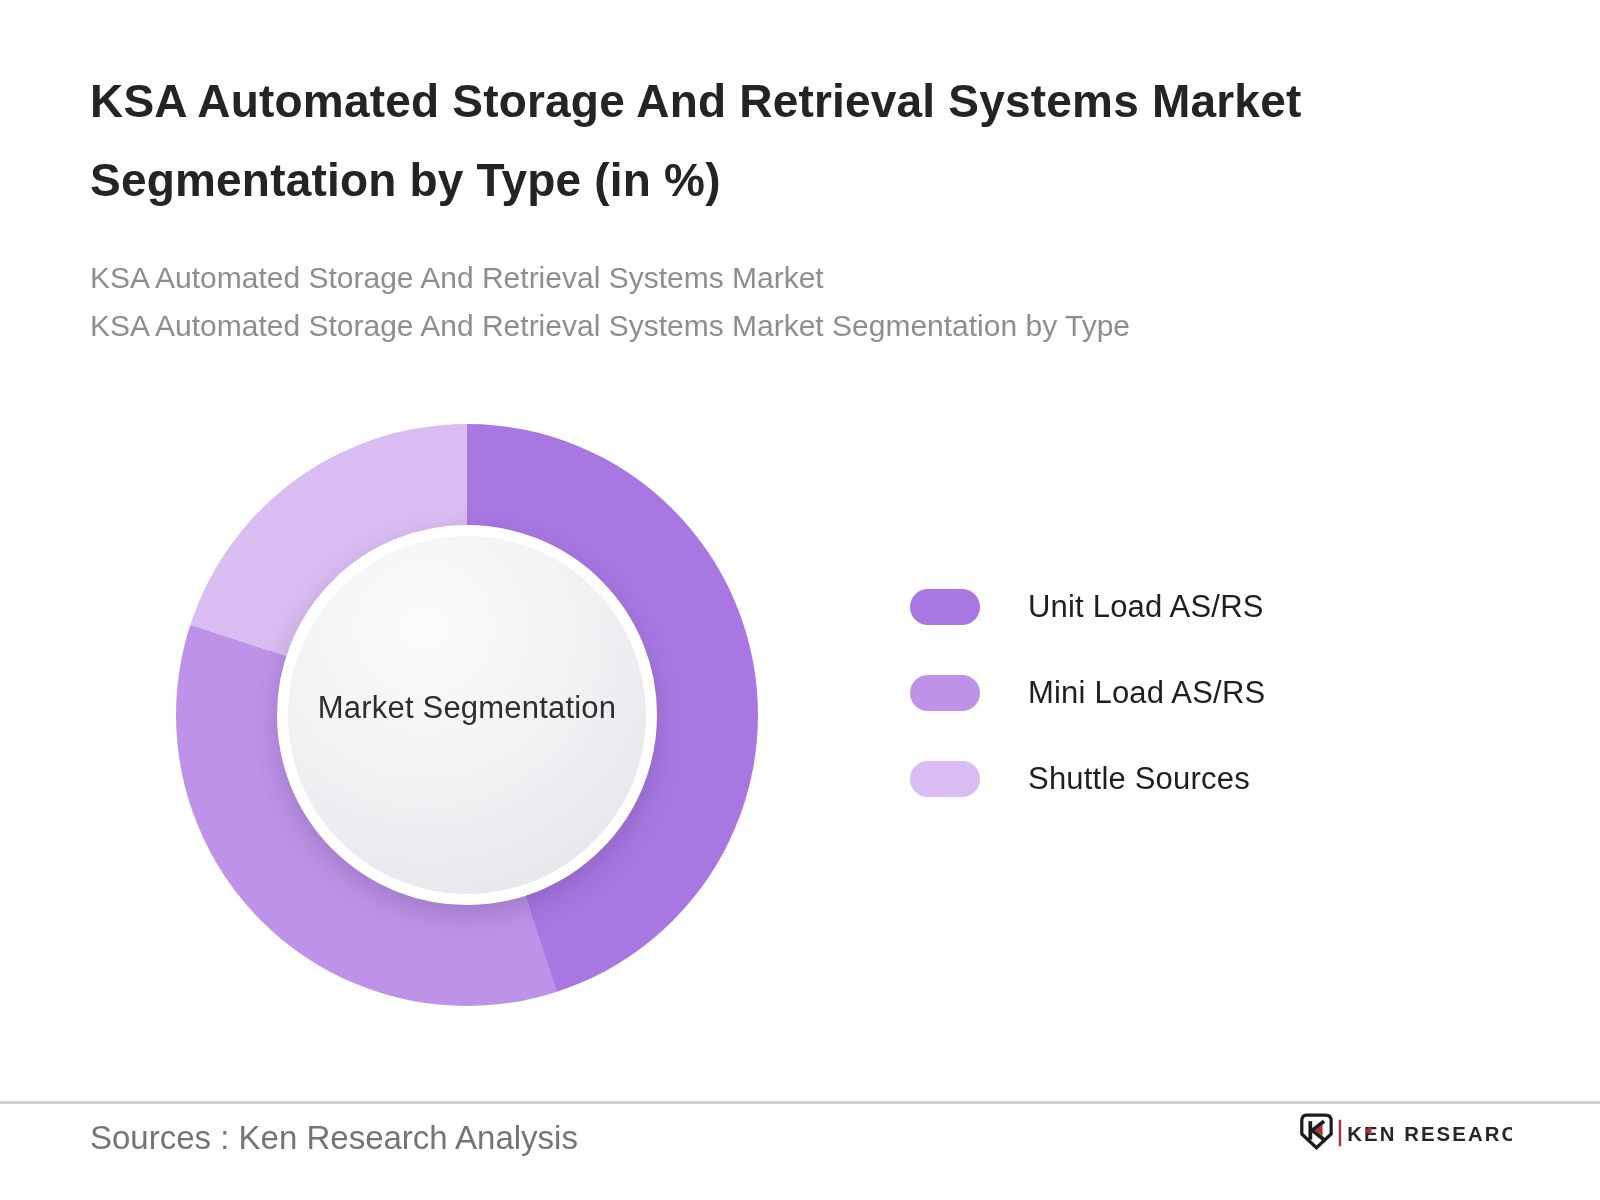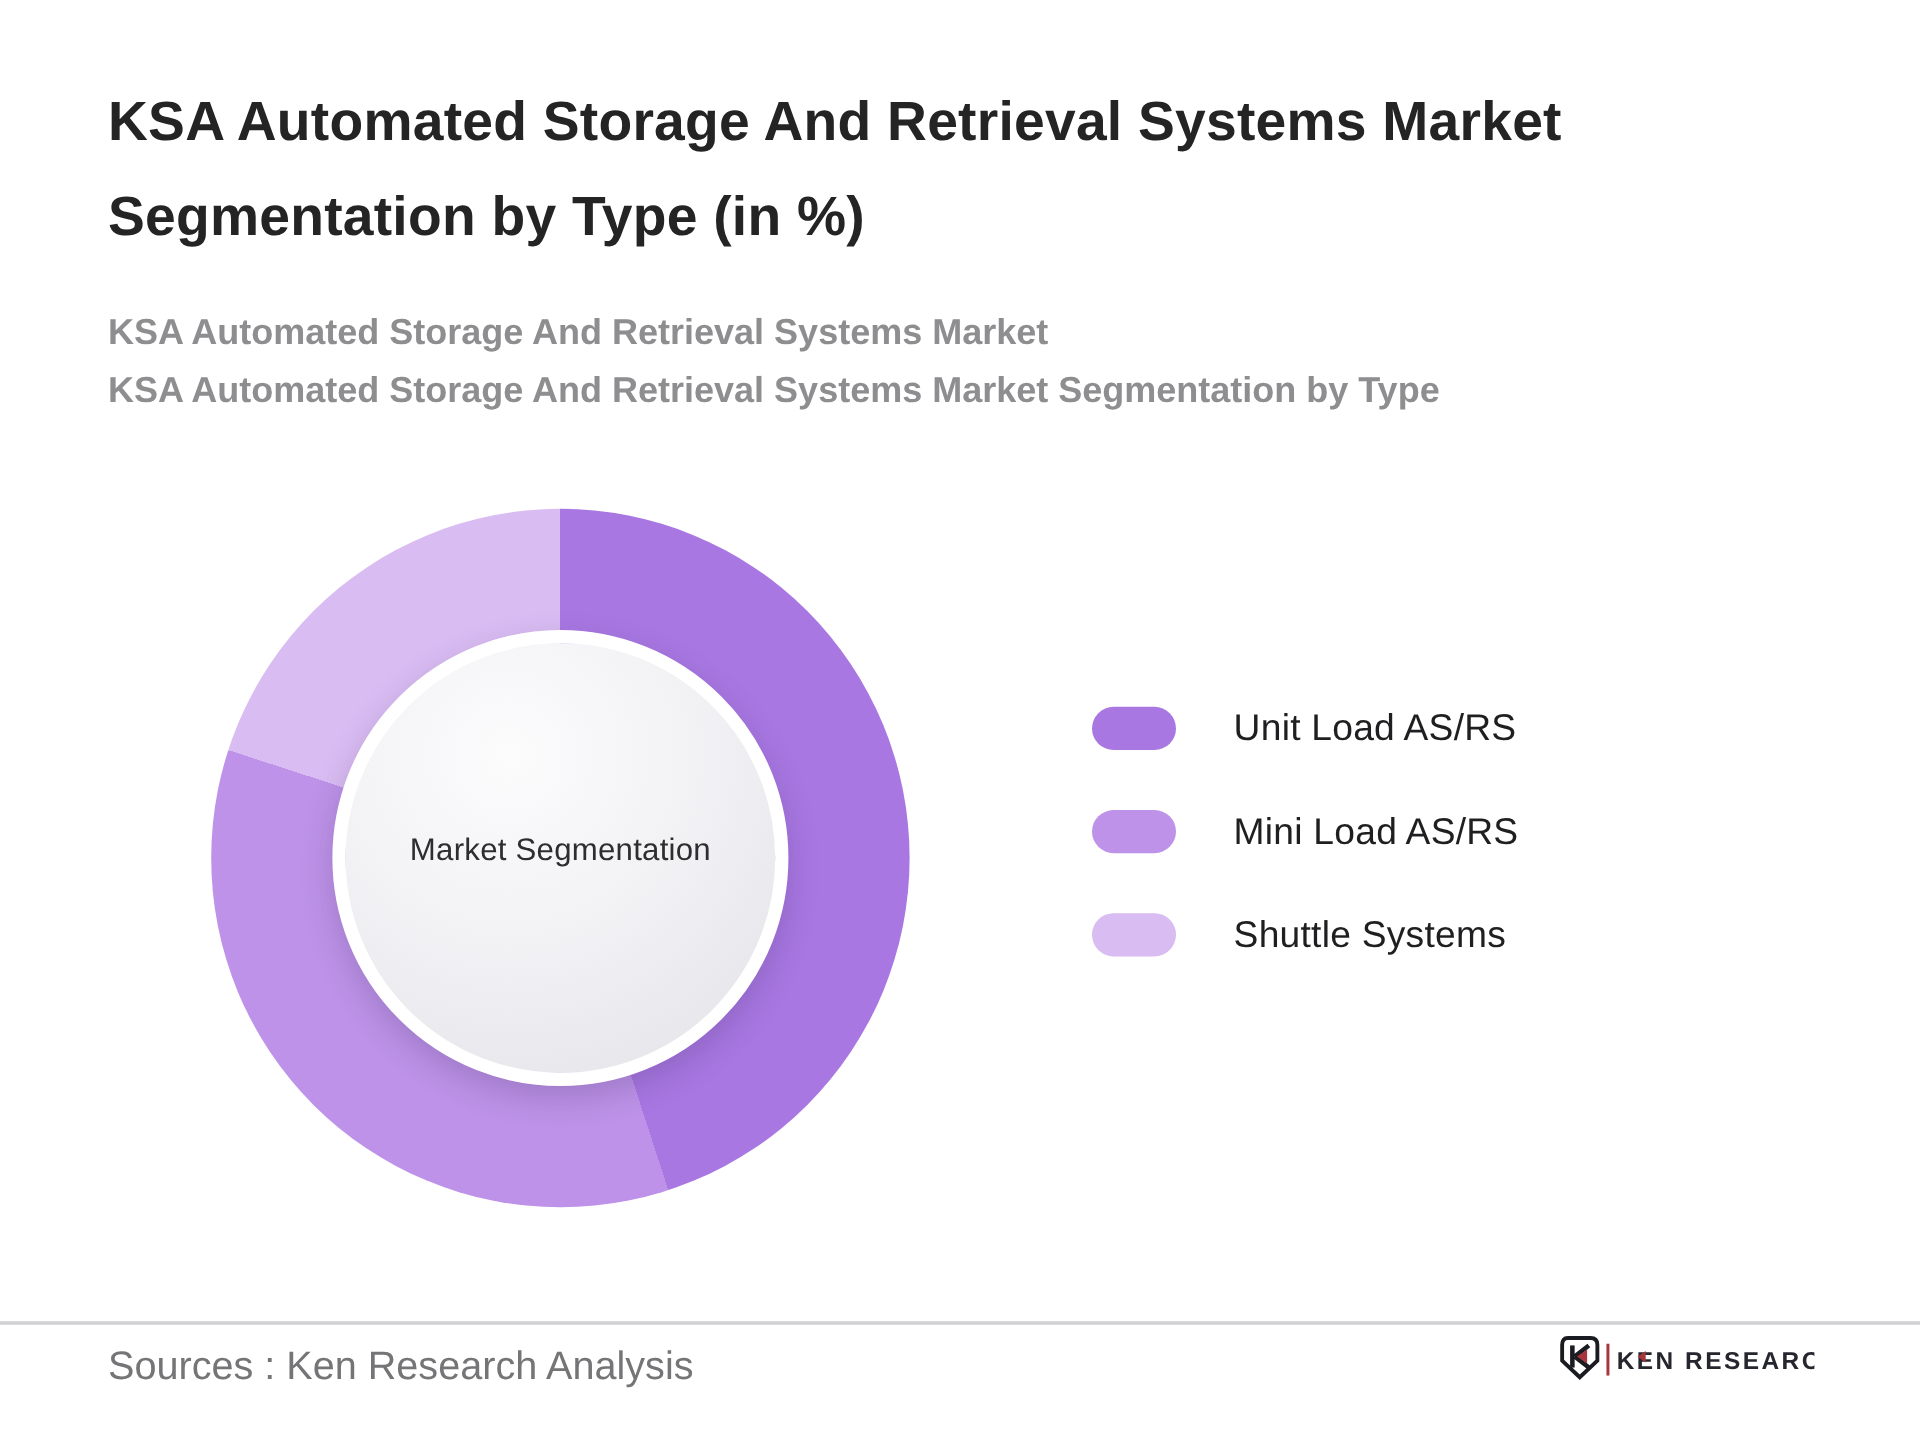--- a/index.html
+++ b/index.html
@@ -19,21 +19,21 @@
     line-height: 79px;
     color: #242424;
     letter-spacing: 0.2px;
   }
   .subtitle {
     position: absolute;
     left: 90px; top: 254px;
     width: 1420px;
     font-size: 30px;
     line-height: 48px;
-    font-weight: 700;
+    font-weight: 400;
     color: #8e8e90;
   }
   
   .donut {
     position: absolute;
     left: 176px; top: 424px;
     width: 582px; height: 582px;
     border-radius: 50%;
     
   }
@@ -44,21 +44,21 @@
     transform: translate(-50%, -50%);
     border-radius: 50%;
     border: 11px solid #ffffff;
     background: radial-gradient(circle at 38% 26%, #fcfcfd 0%, #f2f2f5 45%, #e2e2e7 100%);
     box-shadow: 0 10px 26px rgba(60, 40, 90, 0.22);
     display: flex;
     align-items: center;
     justify-content: center;
   }
   .donut-hole span {
-    font-size: 26px;
+    font-size: 31px;
     color: #2e2e30;
     letter-spacing: 0.2px;
     margin-top: -14px;
   }
   
   .legend {
     position: absolute;
     left: 910px; top: 588px;
   }
   .legend-row {
@@ -120,21 +120,21 @@
     <div class="legend-row">
       <div class="legend-swatch" style="background-color: rgb(168, 119, 226);"></div>
       <div class="legend-label">Unit Load AS/RS</div>
     </div>
     <div class="legend-row">
       <div class="legend-swatch" style="background-color: rgb(189, 146, 232);"></div>
       <div class="legend-label">Mini Load AS/RS</div>
     </div>
     <div class="legend-row">
       <div class="legend-swatch" style="background-color: rgb(216, 188, 242);"></div>
-      <div class="legend-label">Shuttle Systems</div>
+      <div class="legend-label">Shuttle Sources</div>
     </div>
   </div>
 
   <div class="footer-divider"></div>
 
   <div class="source-text">Sources : Ken Research Analysis</div>
 
   <svg class="brand-logo" viewBox="0 0 226 45" xmlns="http://www.w3.org/2000/svg">
 
     <g>

